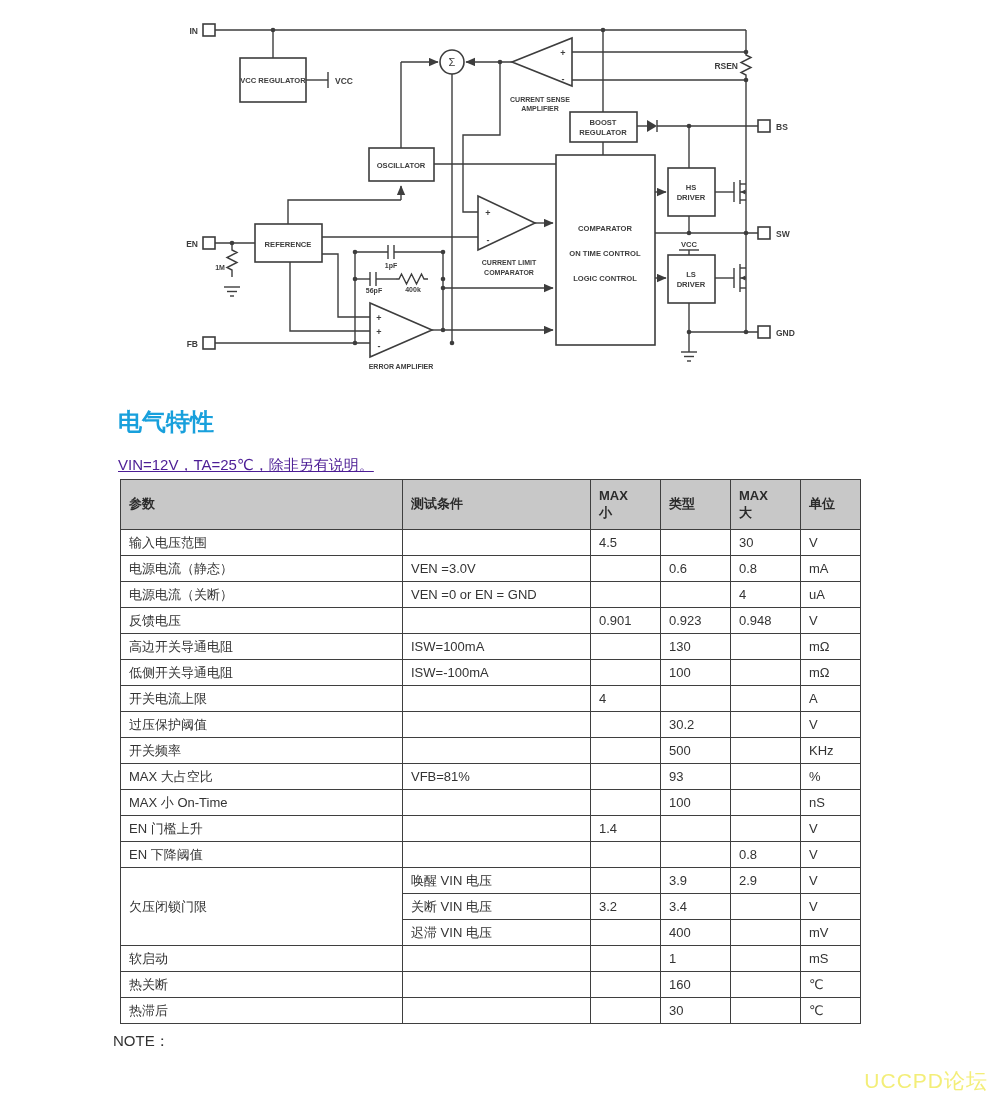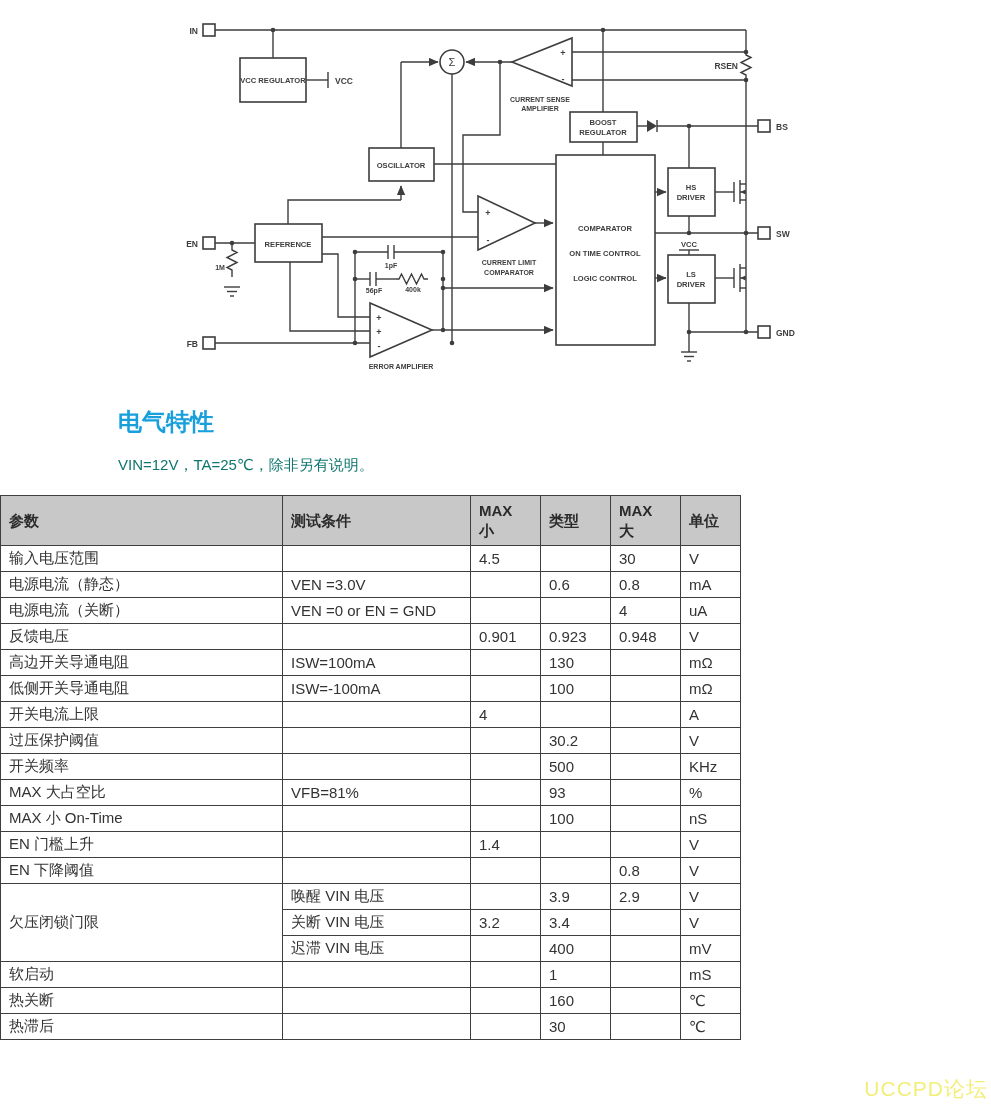--- a/index.html
+++ b/index.html
@@ -21,27 +21,28 @@
   svg .t-blk { font-size:7.6px; text-anchor:middle; }
   svg .t-pin { font-size:8.5px; }
   svg .t-sm  { font-size:7px; text-anchor:middle; }
   svg .t-sign{ font-size:9px; text-anchor:middle; }
   svg .t-sum { font-size:11px; text-anchor:middle; font-weight:normal; }
   
   .section-title {
     margin: 14px 0 0 118px;
     font-size: 24px; font-weight: bold; color: #18a0dc;
   }
-  .condition { margin: 18px 0 20px 118px; font-size: 15px; color:#0f766e; }
+  .condition { margin: 18px 0 4px 118px; font-size: 15px; color:#4c1d95;text-decoration:underline; }
   
   table.spec {
+    margin-left: 120px;
     border-collapse: collapse;
     table-layout: fixed;
     width: 740px;
-    font-size: 15px;
+    font-size: 13px;
   }
   table.spec th, table.spec td {
     border: 1.4px solid #3f3f3f;
     padding: 2px 8px;
     text-align: left;
     vertical-align: middle;
     overflow: hidden;
   }
   table.spec th {
     background: #c8c8c8;
@@ -56,21 +57,21 @@
   col.c-min   { width: 70px; }
   col.c-typ   { width: 70px; }
   col.c-max   { width: 70px; }
   col.c-unit  { width: 60px; }
   
   .notes { margin: 4px 0 0 113px; font-size: 15px; color:#333; }
   .notes div { line-height: 26px; }
   
   .watermark {
     position: absolute;
-    right: 3px; bottom: 4px;
+    right: 3px; bottom: 12px;
     font-size: 21px;
     color: #f3ee78;
     letter-spacing: 1px;
   }
 </style>
 </head>
 <body>
 
 <div class="diagram">
 <svg width="991" height="392" viewBox="0 0 991 392" xmlns="http://www.w3.org/2000/svg">
@@ -463,15 +464,16 @@
         <td></td>
         <td></td>
         <td>30</td>
         <td></td>
         <td>℃</td>
       </tr>
     </tbody>
 </table>
 
 <div class="notes">
+  <div>NOTE：</div>
 </div>
 
 <div class="watermark">UCCPD论坛</div>
 
 </body></html>

